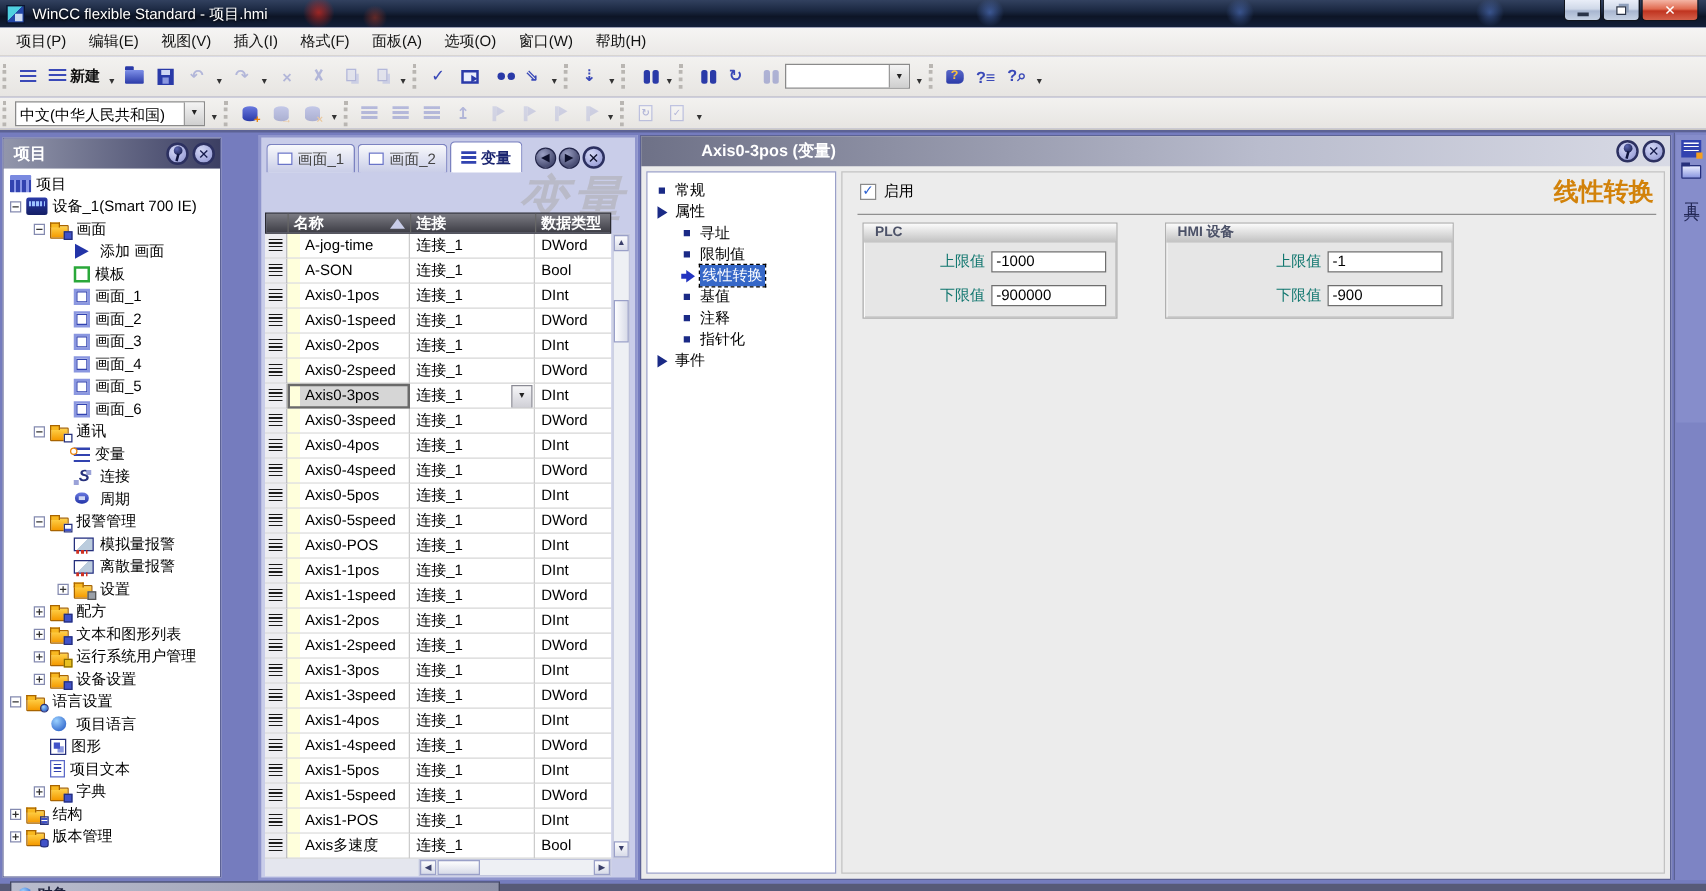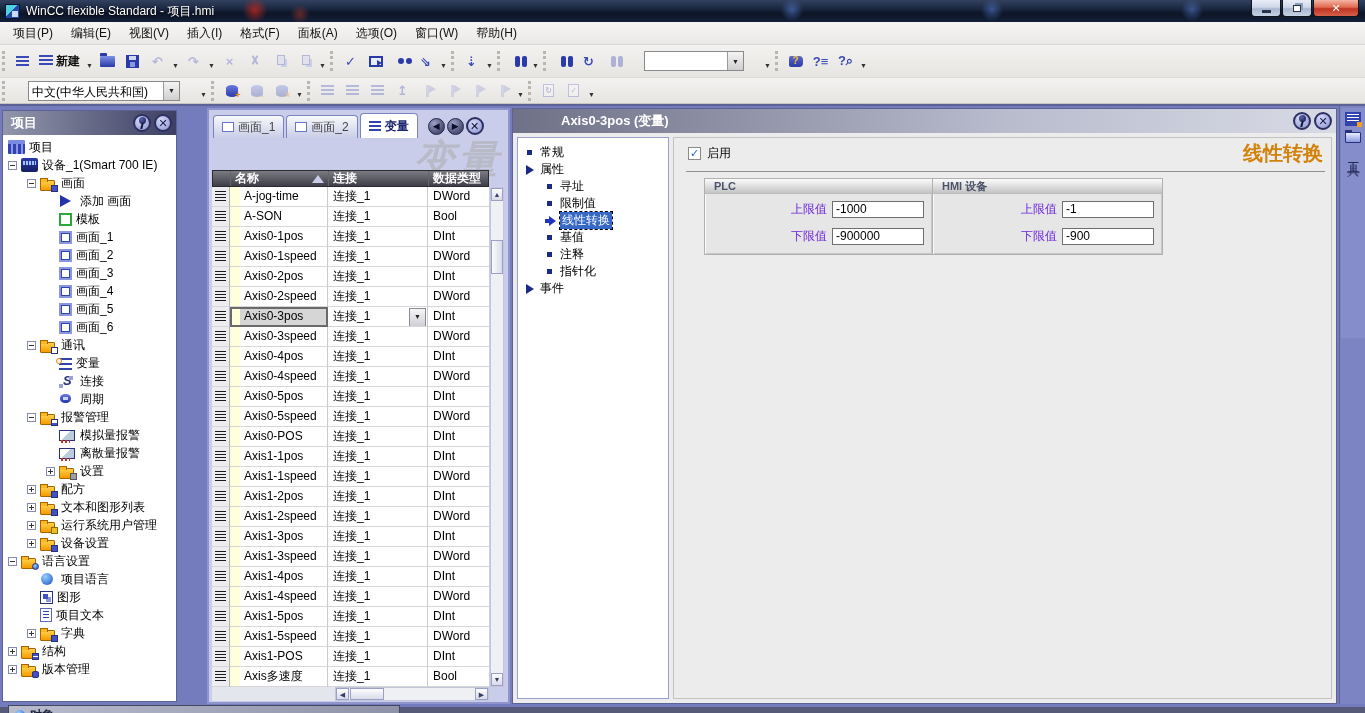--- a/index.html
+++ b/index.html
@@ -62,21 +62,21 @@
   .g-cyl .bd { position:absolute; right:-3px; bottom:-2px; font-size:9px; color:#e8820a; font-weight:bold; line-height:8px; }
   .g-page { width:11px; height:13px; background:#fff; border:1px solid #5a68c8; position:relative; font-size:8px; color:#3a49b8; text-align:center; line-height:12px; }
   .g-flag { width:3px; height:12px; background:#9aa2d8; position:relative; }
   .g-flag::after { content:""; position:absolute; left:3px; top:0; border-top:4px solid transparent; border-bottom:4px solid transparent; border-left:7px solid #8a92d0; }
   .g-scissors { position:relative; width:12px; height:12px; }
   .g-scissors::before,.g-scissors::after { content:""; position:absolute; top:0; left:5px; width:2px; height:10px; background:#3a49b8; }
   .g-scissors::before { transform:rotate(30deg); } .g-scissors::after { transform:rotate(-30deg); }
   .g-copy { width:8px; height:10px; background:#c8d0f2; border:1px solid #3a49b8; box-shadow:3px 3px 0 -1px #8a97e0; margin:-3px -3px 0 0; }
   .g-book { width:14px; height:11px; background:linear-gradient(#5a68c8,#2a3aa8); border-radius:2px 4px 4px 2px; position:relative; }
   .g-book::after { content:"?"; position:absolute; left:4px; top:-1px; color:#f8c040; font-size:10px; }
-  .tb-combo { width:100px; height:20px; background:#fff; border:1px solid #8a8a8a; margin:0 18px; display:flex; }
+  .tb-combo { width:100px; height:20px; background:#fff; border:1px solid #8a8a8a; margin:0 2px; display:flex; }
   .tb-combo .val { flex:1; padding:2px 3px; color:#000; }
   .tb-combo .drop { width:16px; background:linear-gradient(#f4f4f4,#cfcfcf); border-left:1px solid #9a9a9a; display:flex; align-items:center; justify-content:center; font-size:7px; color:#222; }
   .lang-combo { width:152px; }
 
   
   .workspace { position:absolute; top:104px; left:0; width:1365px; height:601px; background:#757cbe; border-top:2px solid #5c6294; }
 
   .panel-titlebar { height:24px; display:flex; align-items:center; padding:0 4px 0 8px;
     color:#fff; font-weight:bold; font-size:13px; }
   .pt-dark { background:linear-gradient(90deg,#9296ab,#3c3f63); }
@@ -186,24 +186,24 @@
   .prow.selected .pbullet::before { content:""; position:absolute; left:3px; top:1px; border-top:5px solid transparent; border-bottom:5px solid transparent; border-left:7px solid #2334c0; }
   .prow.selected .pbullet::after { content:""; position:absolute; left:-1px; top:4px; width:5px; height:4px; background:#2334c0; }
   .prow.selected .plabel { background:#3668c8; color:#fff; outline:1px dashed #000; padding:0 2px; }
 
   .props-main { position:absolute; left:160px; top:28px; right:4px; bottom:4px; background:#ececec; border:1px solid #c2c2c2; }
   .enable-row { position:absolute; left:14px; top:7px; display:flex; align-items:center; }
   .checkbox { width:13px; height:13px; background:#fff; border:1px solid #8a8a8a; color:#2a5fd0; font-size:11px; font-weight:bold; line-height:11px; text-align:center; margin-right:6px; }
   .page-title { position:absolute; right:8px; top:2px; font-size:20px; font-weight:bold; color:#d2820a; }
   .hsep { position:absolute; left:12px; right:6px; top:33px; border-top:1px solid #909090; }
   .groupbox { position:absolute; top:40px; height:77px; border:1px solid #b0b0b0; background:#e6e6e6; box-shadow:1px 1px 0 #fafafa inset, -1px -1px 0 #c8c8c8 inset; }
-  .gb-plc { left:30px; width:229px; } .gb-hmi { left:258px; width:231px; }
+  .gb-plc { left:16px; width:204px; } .gb-hmi { left:258px; width:231px; }
   .gb-head { height:15px; background:linear-gradient(#fbfbfb,#c4c4c4); border-bottom:1px solid #bdbdbd; font-size:11px; font-weight:bold; color:#4c5268; padding-left:9px; line-height:14px; }
   .gb-row { display:flex; align-items:center; height:24px; padding-right:8px; margin-top:3px; }
-  .gb-row label { flex:1; text-align:right; margin-right:5px; color:#6d28d9; }
+  .gb-row label { flex:1; text-align:right; margin-right:5px; color:#0f766e; }
   .gb-row input { width:92px; height:17px; border:1px solid #6e6e6e; background:#fff; font-size:12px; padding:0 3px; font-family:inherit; color:#000; }
 
   
   .tools-strip { position:absolute; left:1339px; top:0; width:26px; height:598px; background:#7d84c4; border-left:1px solid #5c6294; }
   .tools-head { position:absolute; top:2px; left:1px; width:24px; height:230px; background:#868dcb; display:flex; flex-direction:column; align-items:center; padding-top:4px; }
   .ts-ico1 { width:16px; height:14px; background:#3243b0; position:relative; margin-bottom:6px; }
   .ts-ico1::before { content:""; position:absolute; left:2px; top:2px; right:2px; height:9px; background:repeating-linear-gradient(#fff 0 1px,transparent 1px 3px); }
   .ts-ico1::after { content:""; position:absolute; right:-1px; bottom:-1px; width:5px; height:5px; background:#f5a020; }
   .ts-ico2 { width:16px; height:11px; background:linear-gradient(#e8ecff,#8a97e0); border:1px solid #26307c; border-radius:1px; margin-bottom:8px; position:relative; }
   .ts-ico2::before { content:""; position:absolute; left:-1px; top:-3px; width:7px; height:3px; background:#26307c; }

